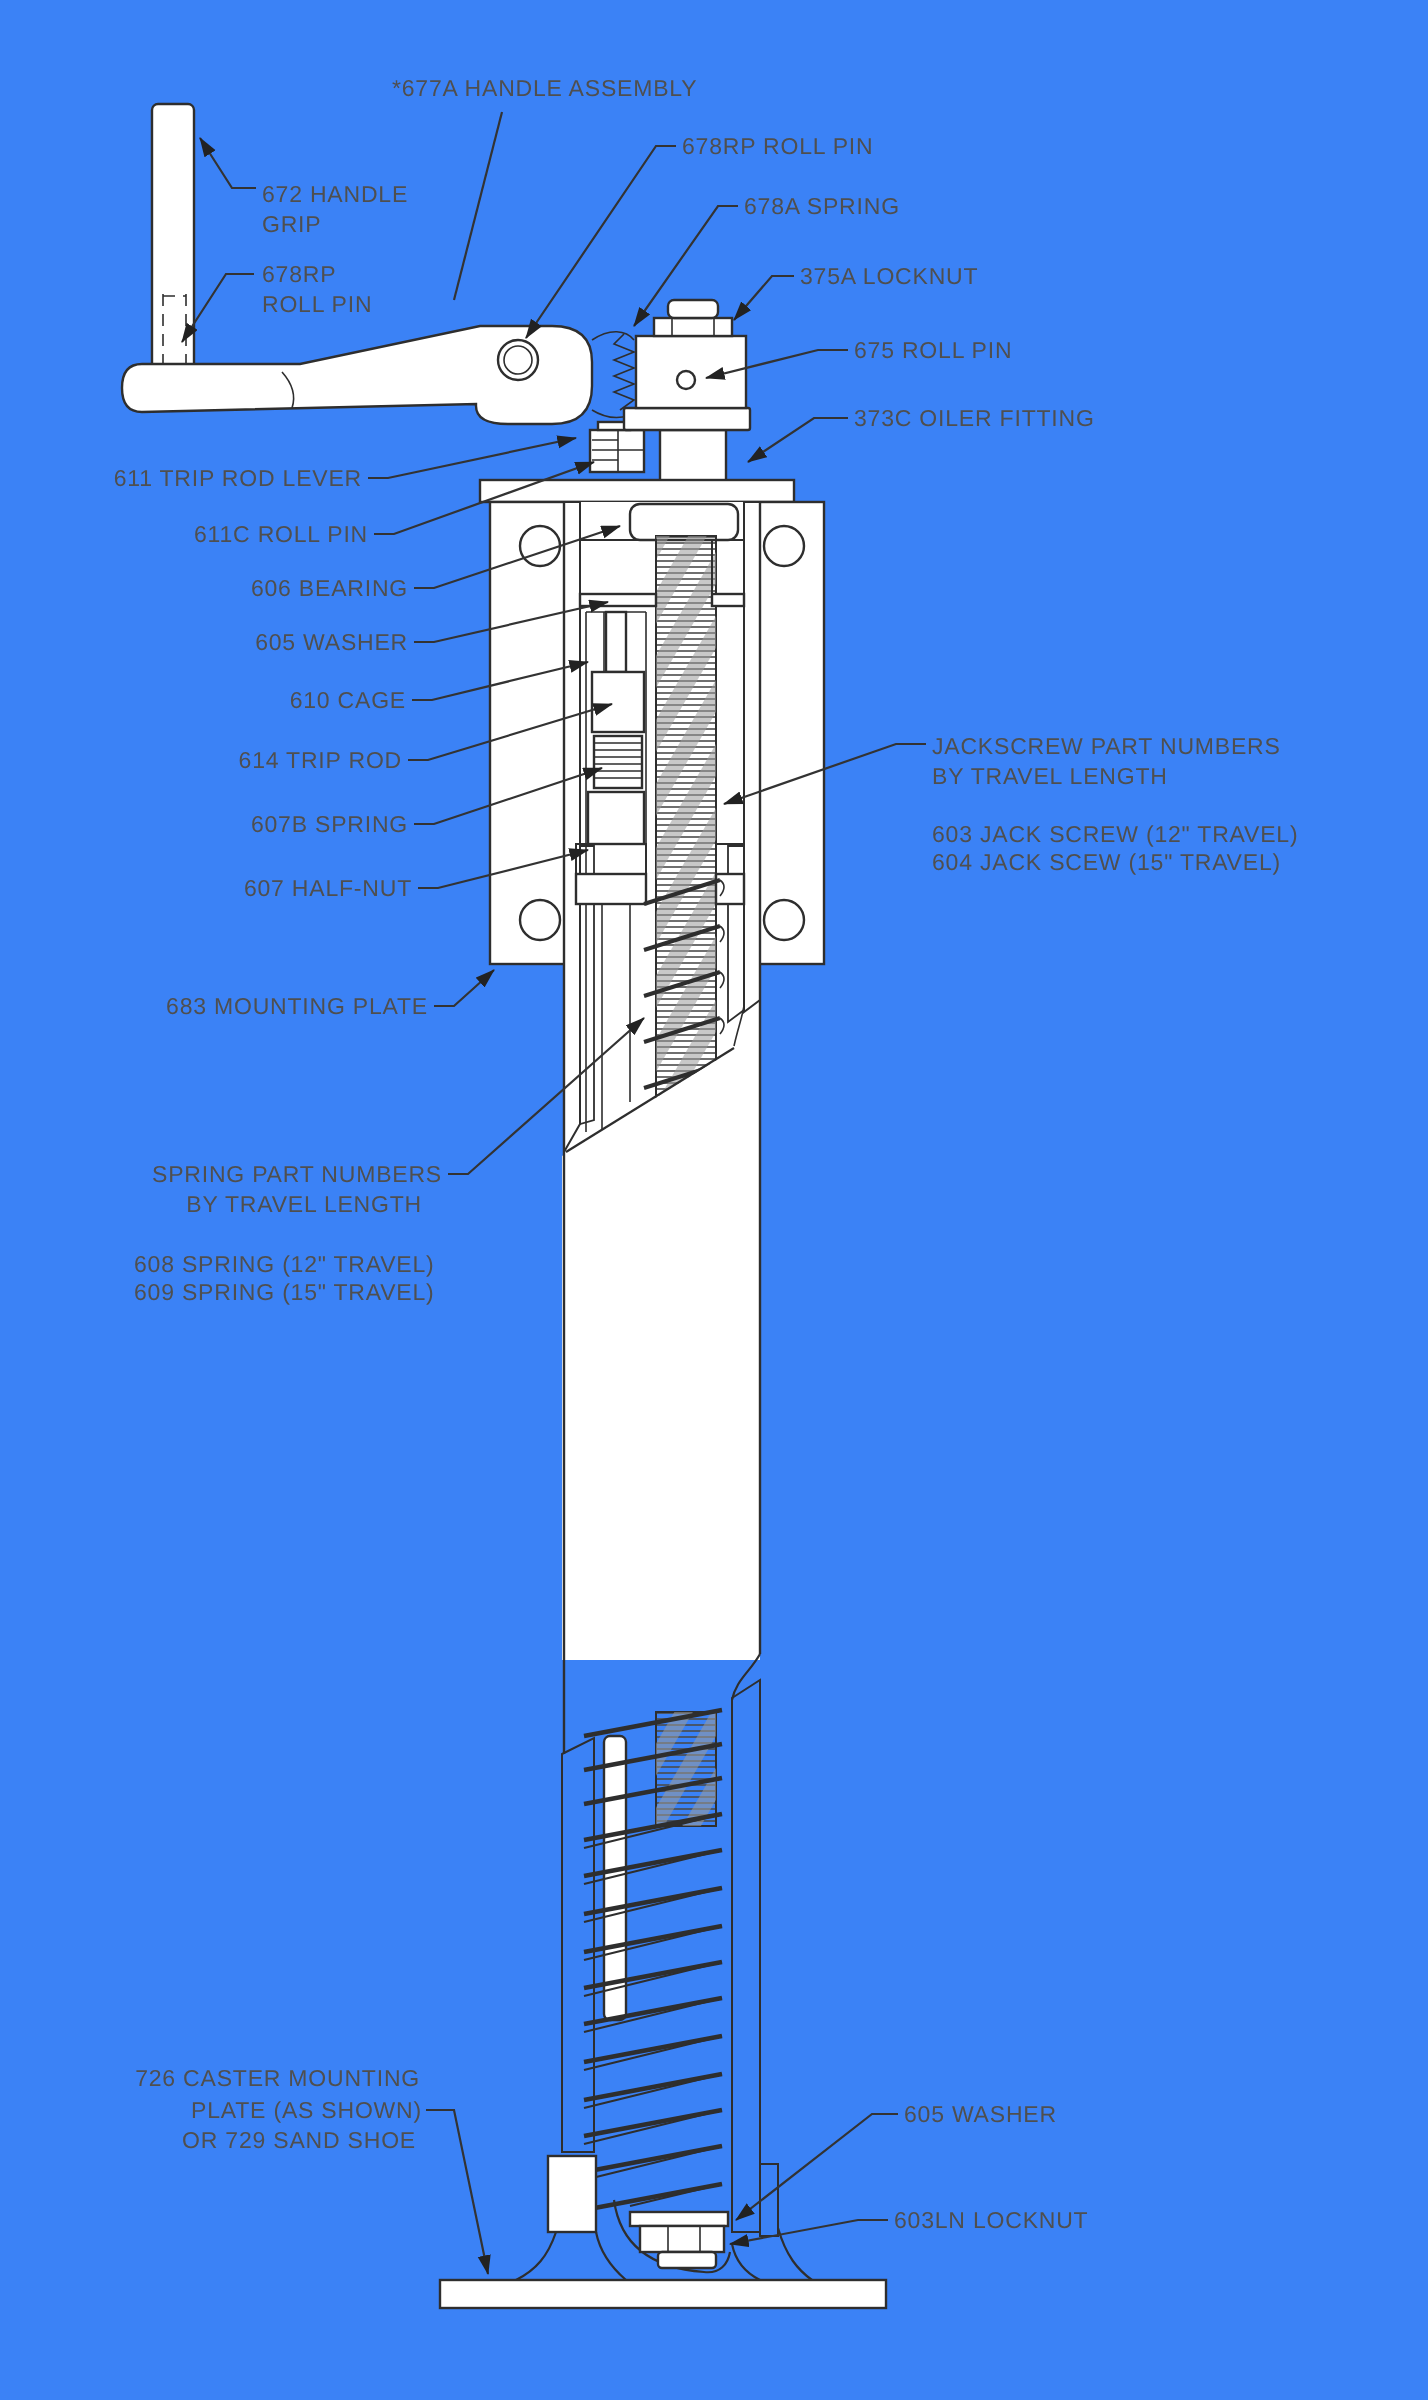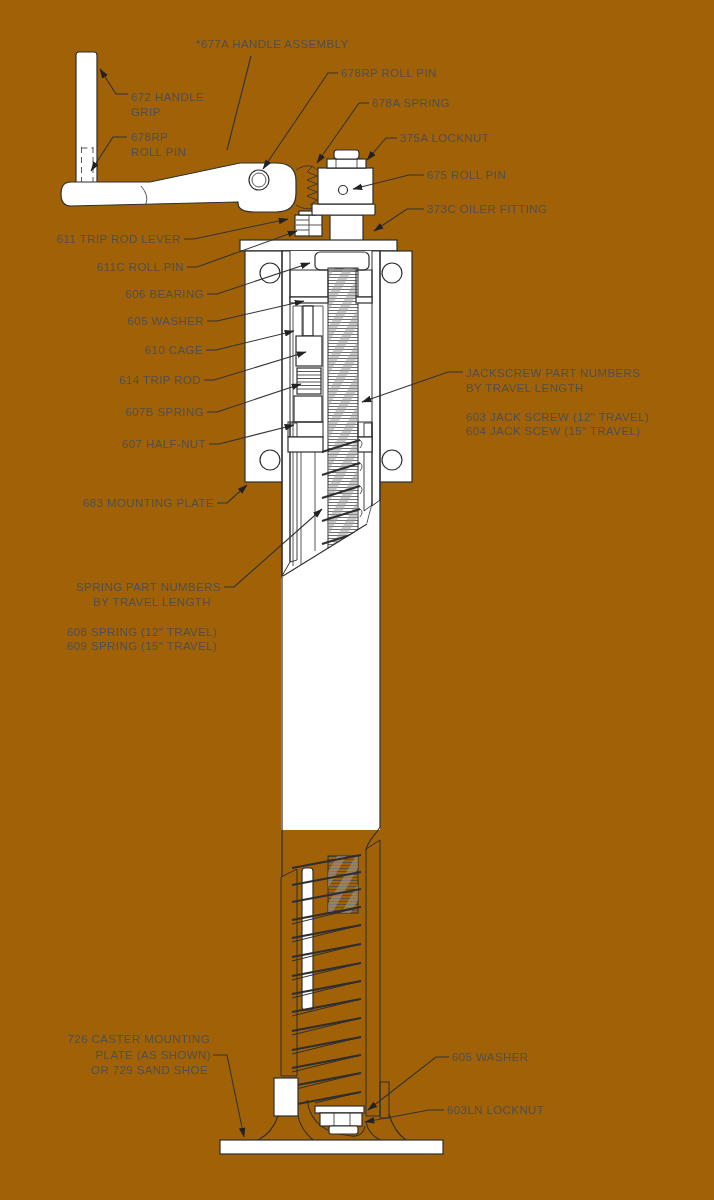--- a/index.html
+++ b/index.html
@@ -1,16 +1,16 @@
 <!DOCTYPE html>
 <html><head>
 <meta charset="utf-8">
 <style>
   html,body{margin:0;padding:0;background:#fff;}
-  .stage{position:relative;width:714px;height:1200px;background:#a16207;overflow:hidden;}
+  .stage{position:relative;width:714px;height:1200px;background:#3b82f6;overflow:hidden;}
   svg{display:block;}
   .lbl{font-family:"Liberation Sans", sans-serif;font-size:11.5px;fill:#4f4f4f;letter-spacing:0.4px;}
   .ln{stroke:#2e2e2e;fill:none;}
   .part{fill:#ffffff;stroke:#2e2e2e;stroke-width:1.2;}
   .thin{stroke:#2e2e2e;stroke-width:0.8;fill:none;}
   .leader{stroke:#333;stroke-width:1.1;fill:none;}
 </style>
 </head>
 <body>
 

